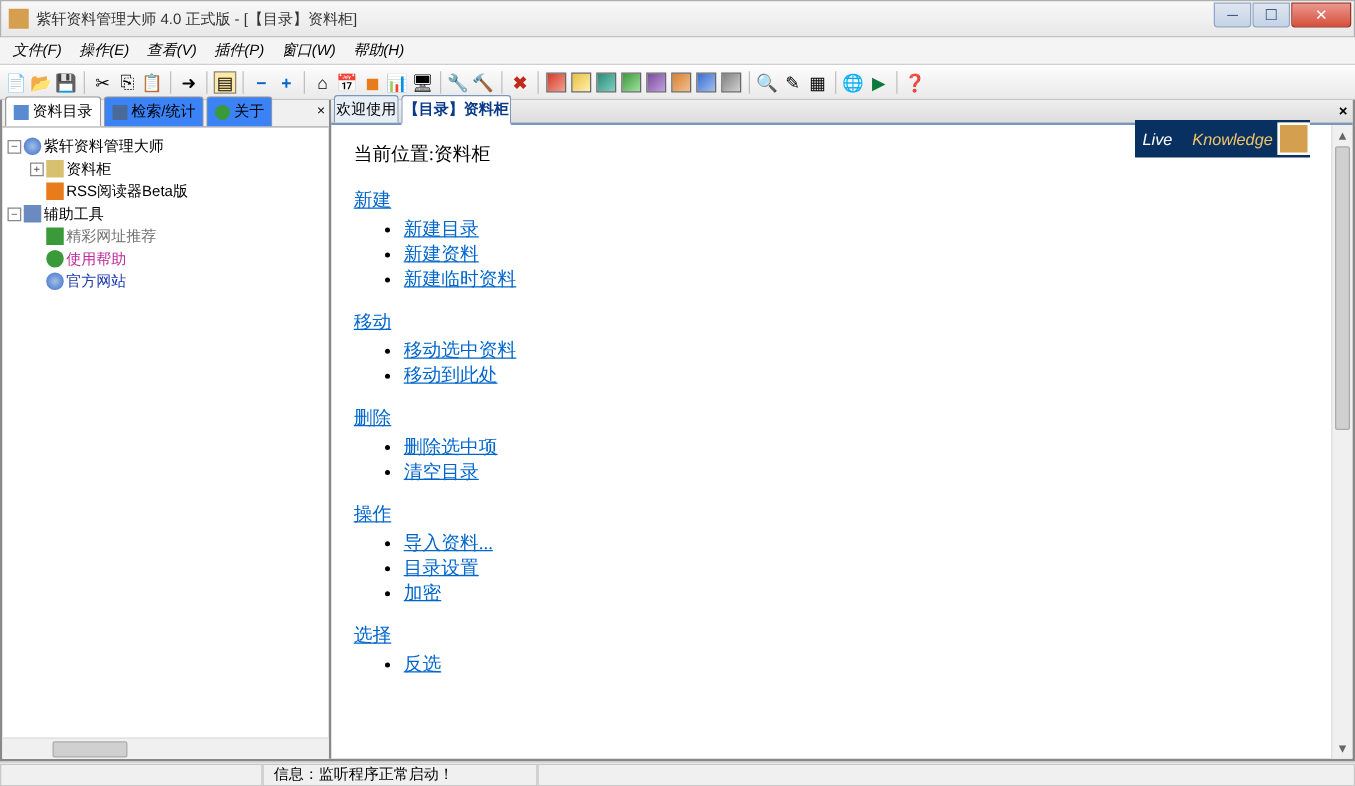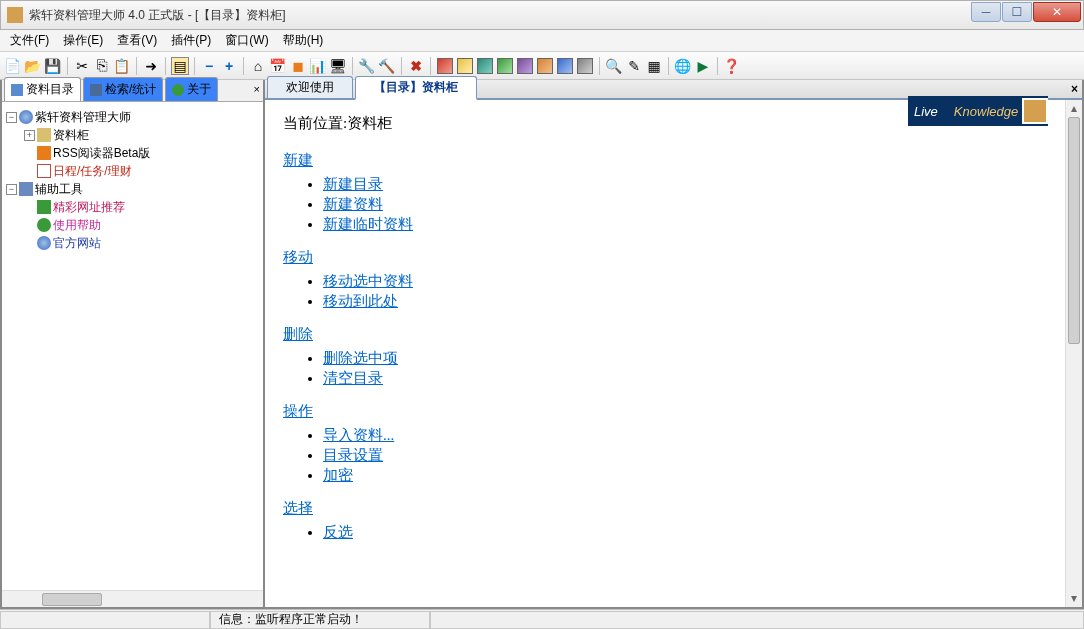--- a/index.html
+++ b/index.html
@@ -8,21 +8,21 @@
 
 .titlebar { height: 30px; background: linear-gradient(#f8f8f8, #e8e8e8); border: 1px solid #b0b0b0; display: flex; align-items: center; padding-left: 6px; }
 .titlebar .app-icon { width: 16px; height: 16px; background: #d4a050; margin-right: 6px; }
 .titlebar .title-text { flex: 1; color: #333; }
 .winbtns { display: flex; height: 20px; margin-right: 2px; align-self: flex-start; margin-top: 1px;}
 .winbtn { width: 30px; height: 20px; display: flex; align-items: center; justify-content: center; font-family: Arial; font-size: 12px; border-radius: 0 0 3px 3px; margin-left: 1px;}
 .winbtn.min, .winbtn.max { background: linear-gradient(#e0e6ef,#c5d3e6); border:1px solid #8fa7c7; color:#3a5a8a;}
 .winbtn.close { background: linear-gradient(#e9988f,#d6503b); border:1px solid #a03020; color:#fff; width:48px;}
 
 
-.menubar { height: 22px; background: #f4f4f4; border-bottom: 1px solid #d0d0d0; display: flex; align-items: center; padding-left: 4px; gap: 2px; }
+.menubar { height: 22px; background: #f4f4f4; border-bottom: 1px solid #d0d0d0; display: flex; align-items: center; padding-left: 4px; gap: 2px; font-style: italic; }
 .menuitem { padding: 2px 6px; cursor: default; }
 
 
 .toolbar { height: 28px; background: linear-gradient(#fdfdfd,#eaeaea); border-bottom: 1px solid #c5c5c5; display: flex; align-items: center; padding: 0 4px; gap: 2px; }
 .tbtn { width: 18px; height: 18px; display:flex; align-items:center; justify-content:center; font-size:14px; cursor:pointer; }
 .tsep { width: 1px; height: 18px; background: #c0c0c0; margin: 0 3px; }
 .swatch { width:16px; height:16px; border:1px solid #666; }
 
 
 .body { display: flex; height: calc(100% - 30px - 22px - 28px - 20px); border: 2px solid #888; border-top:none; }
@@ -42,21 +42,21 @@
 .expander { width:11px; height:11px; border:1px solid #888; font-size:9px; line-height:9px; text-align:center; color:#555; cursor:pointer; flex-shrink:0;}
 .expander.empty { border:none; }
 .nicon { width:14px; height:14px; flex-shrink:0; display:inline-block;}
 .nlabel { cursor:default; }
 .hscroll { height:17px; background:#f0f0f0; border-top:1px solid #ddd; display:flex; align-items:center;}
 .hscroll .thumb { width:60px; height:13px; background:#d0d0d0; border:1px solid #aaa; margin-left:40px; border-radius:2px;}
 
 
 .content-wrap { flex:1; display:flex; flex-direction:column; }
 .doc-tabs { height: 20px; display:flex; background:linear-gradient(#eee,#ddd); border-bottom:2px solid #7a96b8; align-items:flex-end; position:relative;}
-.doc-tab { padding:2px 18px; border:1px solid #7a96b8; border-bottom:none; margin-left:2px; font-size:12px; border-radius:3px 3px 0 0; background:#e8eef6; cursor:pointer;}
+.doc-tab { padding:2px 1px; border:1px solid #7a96b8; border-bottom:none; margin-left:2px; font-size:12px; border-radius:3px 3px 0 0; background:#e8eef6; cursor:pointer;}
 .doc-tab.active { background:#fff; font-weight:bold; color:#0a3a8a; border-bottom:2px solid #fff; margin-bottom:-2px;}
 .doc-close { position:absolute; right:4px; top:2px; font-size:12px; cursor:pointer; font-weight:bold;}
 .content { flex:1; display:flex; overflow:hidden; }
 .page { flex:1; padding:14px 18px; overflow:auto; font-family: SimSun, serif; font-size:15px; }
 .page .loc { color:#000; margin-bottom:18px; }
 .page h3 { font-weight:normal; font-size:15px; margin-top:14px; margin-bottom:4px;}
 .page h3 a, .page a { color:#0066cc; text-decoration:underline; cursor:pointer;}
 .page ul { padding-left: 40px; margin-top:4px;}
 .page ul li { list-style:disc; color:#000; line-height:20px;}
 .page ul li a { color:#0066cc;}
@@ -193,41 +193,34 @@
               <span class="nlabel">资料柜</span>
             </div>
               </li>
             <li>
                 <div class="node">
               <span class="expander empty"></span>
               <span class="nicon" style="background:#e87b1a;"></span>
               <span class="nlabel" style="color:#000000;">RSS阅读器Beta版</span>
             </div>
               </li>
-            <li>
-                <div class="node">
-              <span class="expander empty"></span>
-              <span class="nicon" style="background:#fff;border:1px solid #c04a3a;"></span>
-              <span class="nlabel" style="color:#c02a1a;">日程/任务/理财</span>
-            </div>
-              </li>
           </ul>
         </li>
         <li>
           <div class="node">
             <span class="expander">−</span>
             <span class="nicon" style="background:#6a8ac0;"></span>
             <span class="nlabel">辅助工具</span>
           </div>
           <ul>
             <li>
                 <div class="node">
               <span class="expander empty"></span>
               <span class="nicon" style="background:#3a9a3a;"></span>
-              <span class="nlabel" style="color:#be185d;">精彩网址推荐</span>
+              <span class="nlabel" style="color:#737373;">精彩网址推荐</span>
             </div>
               </li>
             <li>
                 <div class="node">
               <span class="expander empty"></span>
               <span class="nicon" style="background:#3a9a3a;border-radius:50%;"></span>
               <span class="nlabel" style="color:#c02a9a;">使用帮助</span>
             </div>
               </li>
             <li>

